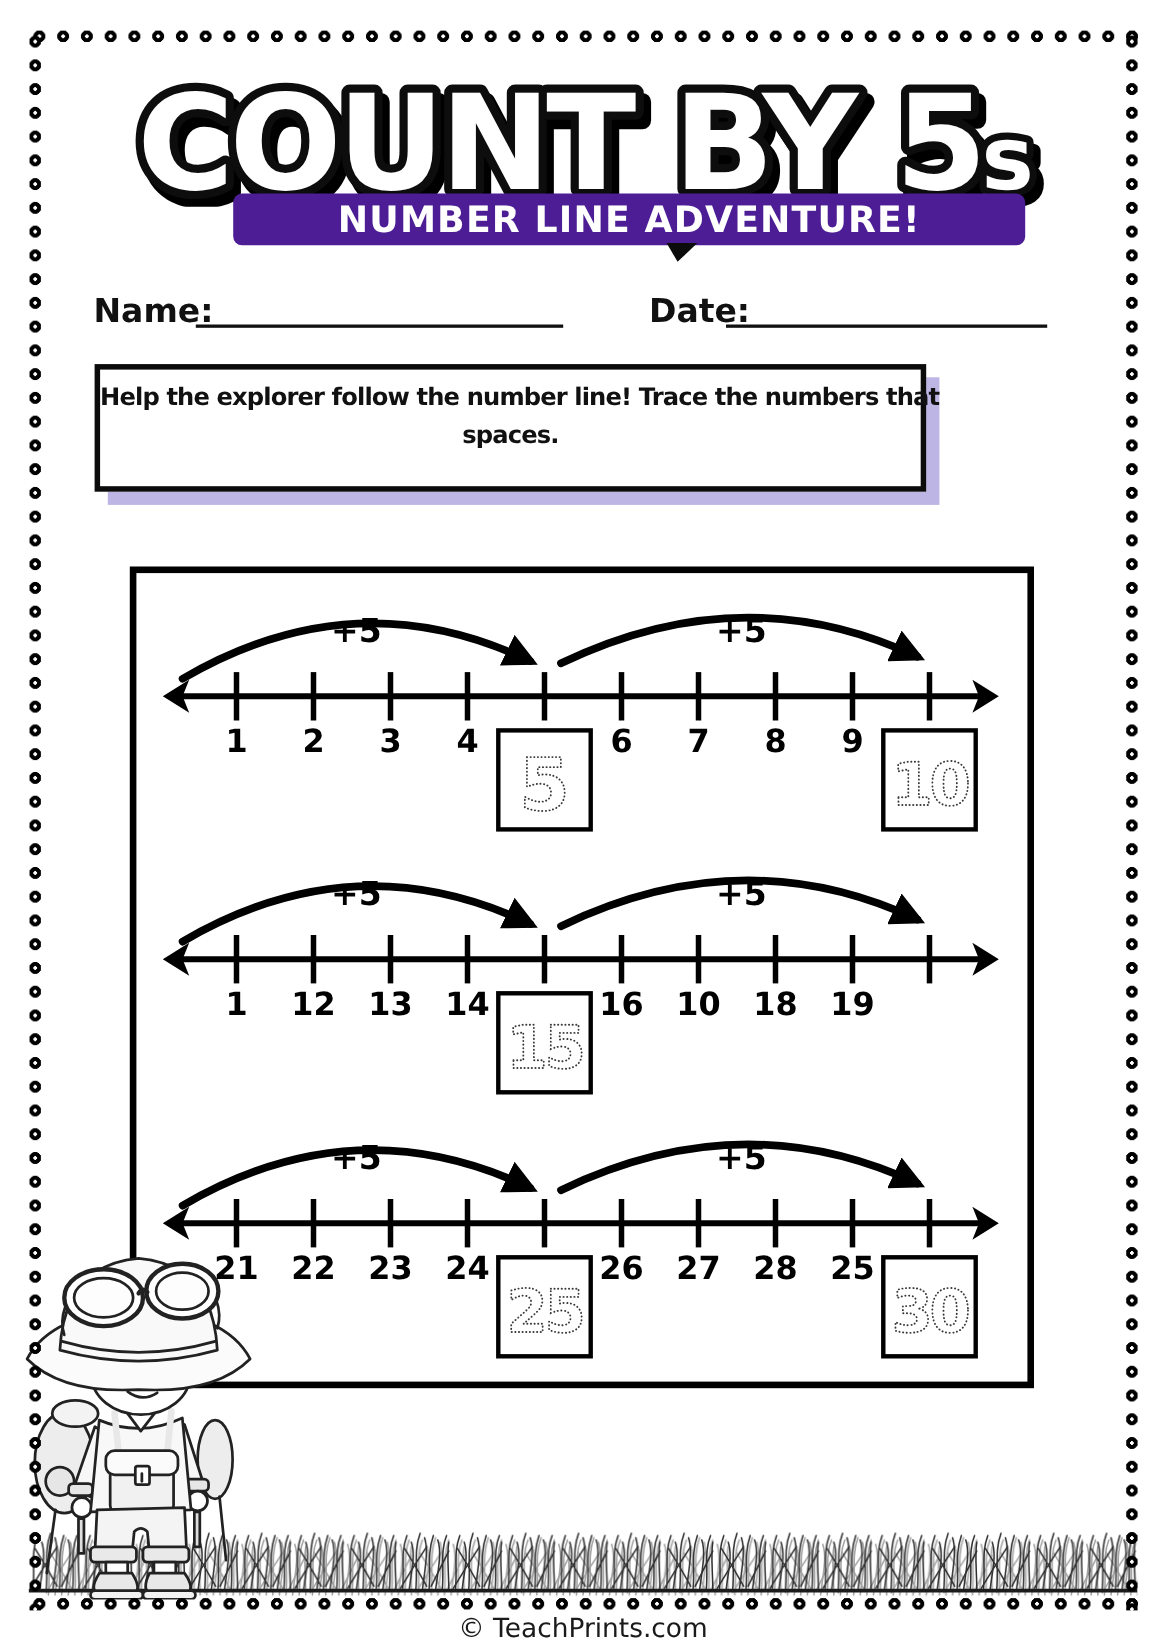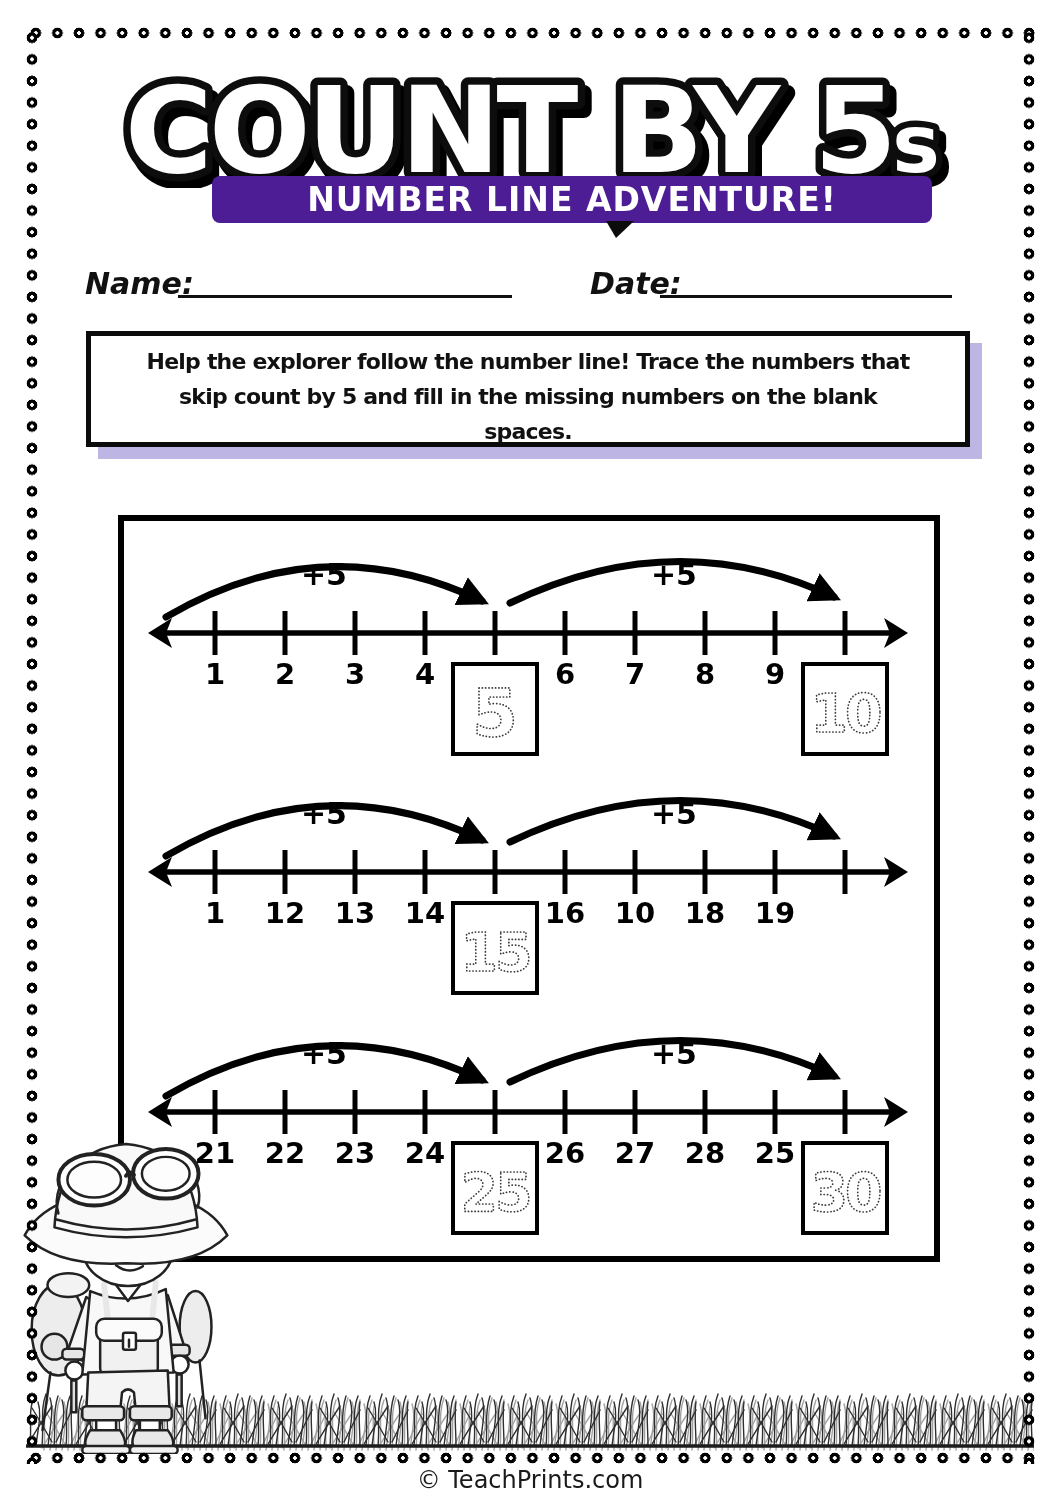--- a/index.html
+++ b/index.html
@@ -16,24 +16,24 @@
     background-size:12px 21.6px;width:12px;}
 
   
   .subtitle-banner{position:absolute;left:212px;top:176px;width:720px;height:47px;
     background:#4c1d95;border-radius:8px;z-index:2;}
   .subtitle-banner span{display:block;width:100%;text-align:center;line-height:47px;
     color:#fff;font-weight:bold;font-size:33px;letter-spacing:1px;}
   .banner-tail{position:absolute;left:606px;top:221px;width:0;height:0;z-index:2;
     border-left:10px solid transparent;border-right:18px solid transparent;border-top:17px solid #0c0c0c;}
 
-  .field-label{position:absolute;font-size:30px;font-weight:bold;font-style:italic;}
+  .field-label{position:absolute;font-size:30px;font-weight:bold;}
   .field-line{position:absolute;border-bottom:3px solid #111;height:0;}
 
-  .instruction-box{position:absolute;left:86px;top:331px;width:884px;height:116px;
+  .instruction-box{position:absolute;left:86px;top:331px;width:756px;height:116px;
     background:#fff;border:5px solid #0b0b0b;box-shadow:12px 12px 0 #bdb5e4;z-index:2;box-sizing:border-box;}
   .instruction-box .iline{white-space:nowrap;text-align:center;font-size:22px;font-weight:bold;
     letter-spacing:-0.8px;line-height:35px;}
   .instruction-box .iwrap{padding-top:8px;}
 
   
   .main-box{position:absolute;left:118px;top:515px;width:822px;height:747px;
     border:6px solid #000;box-sizing:border-box;background:#fff;z-index:1;}
 
   .nl-row{position:absolute;left:118px;width:822px;height:240px;z-index:2;}
@@ -89,21 +89,20 @@
   <div class="banner-tail"></div>
 
   <div class="field-label" style="left:85px;top:266px;">Name:</div>
   <div class="field-line" style="left:178px;top:295px;width:334px;"></div>
   <div class="field-label" style="left:590px;top:266px;">Date:</div>
   <div class="field-line" style="left:660px;top:295px;width:292px;"></div>
 
   <div class="instruction-box">
     <div class="iwrap">
       <div class="iline">Help the explorer follow the number line! Trace the numbers that</div>
-      <div class="iline">skip count by 5 and fill in the missing numbers on the blank</div>
       <div class="iline">spaces.</div>
     </div>
   </div>
 
   <div class="main-box"></div>
 
   <div class="nl-row" style="top:515px;">
     <svg width="822" height="240">
       <line x1="42" y1="118" x2="778" y2="118" stroke="#000" stroke-width="5.5"></line>
       <path d="M 30 118 L 54 103 L 48 118 L 54 133 Z" fill="#000"></path>

